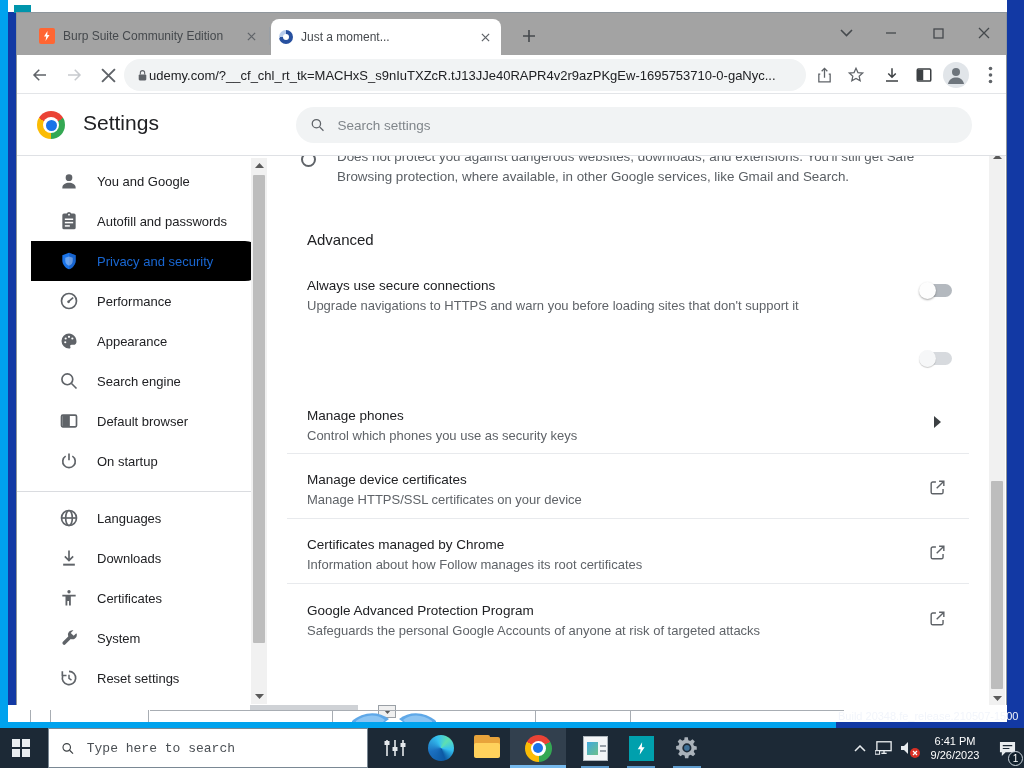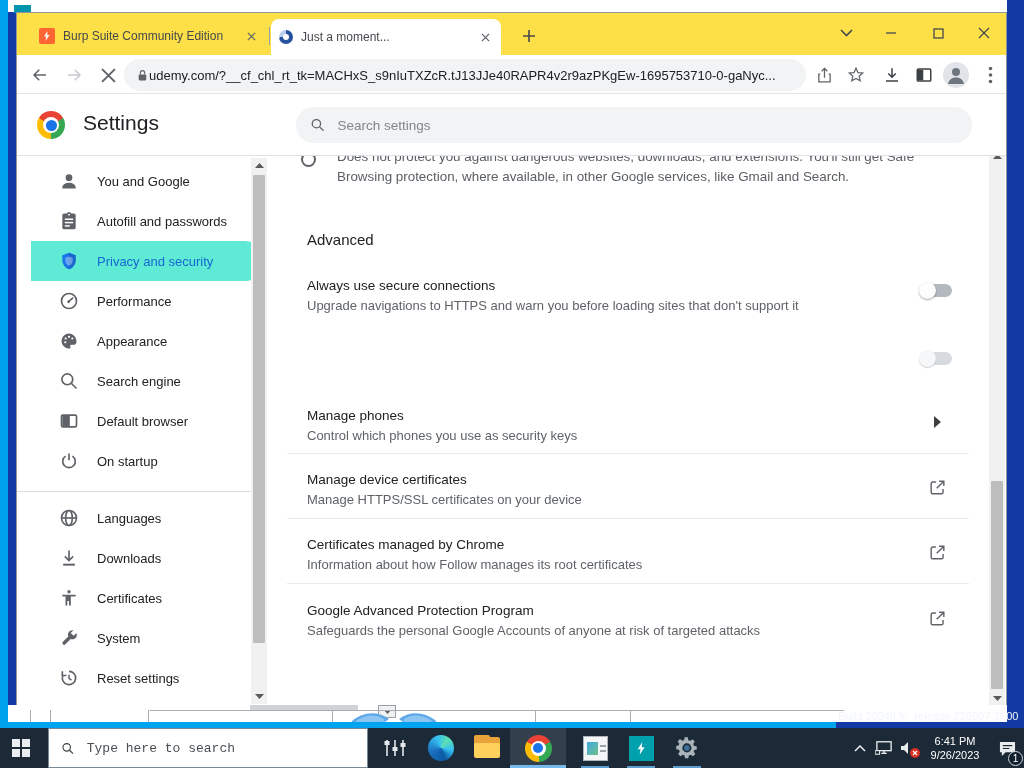--- a/index.html
+++ b/index.html
@@ -11,21 +11,21 @@
   .strip-left{position:absolute;left:0;top:0;width:8px;height:728px;background:#00a2ee;}
   .strip-top{position:absolute;left:8px;top:0;width:999px;height:12px;background:#ffffff;}
   .teal-sq{position:absolute;left:14px;top:5px;width:17px;height:8px;background:#0095ac;}
   .strip-cyan{position:absolute;left:0;top:722px;width:836px;height:6px;background:#00a3ee;}
   .watermark{position:absolute;left:838px;top:710px;width:182px;height:12px;overflow:hidden;
     color:#f2f5fb;font-size:11px;white-space:nowrap;}
 
   
   .bwin{position:absolute;left:16px;top:12px;width:991px;height:693px;background:#ffffff;
     border:1px solid #8f969c;border-bottom:none;}
-  .tabstrip{position:absolute;left:0;top:0;width:100%;height:42px;background:#fde047;}
+  .tabstrip{position:absolute;left:0;top:0;width:100%;height:42px;background:#a3a3a3;}
   .tab{position:absolute;display:flex;align-items:center;gap:8px;padding:0 8px;cursor:default;}
   .tab-inactive{left:14px;top:8px;width:236px;height:30px;}
   .tab-active{left:254px;top:6px;width:230px;height:36px;background:#ffffff;border-radius:8px 8px 0 0;}
   .tab-title{flex:1;font-size:12px;color:#45494d;white-space:nowrap;overflow:hidden;text-overflow:ellipsis;}
   .tab-sep{position:absolute;left:252px;top:14px;width:1px;height:18px;background:#9aa0a6;}
   .favicon-burp{width:16px;height:16px;background:#ff6633;border-radius:2px;flex:0 0 16px;
     display:flex;align-items:center;justify-content:center;}
   .favicon-spin{width:14px;height:14px;border-radius:50%;flex:0 0 14px;
     background:conic-gradient(#27509f 0 265deg,#b9cdec 265deg 360deg);position:relative;}
   .favicon-spin::after{content:"";position:absolute;left:4px;top:4px;width:6px;height:6px;border-radius:50%;background:#fff;}
@@ -54,21 +54,21 @@
   .s-search input{border:none;background:transparent;outline:none;font-size:13.5px;color:#202124;width:100%;
     font-family:"Liberation Sans",sans-serif;}
   .s-search input::placeholder{color:#80868b;}
 
   
   .s-body{position:absolute;left:0;top:143px;width:100%;height:550px;background:#fff;}
   .sidebar{position:absolute;left:0;top:0;width:234px;height:100%;}
   .sb-item{position:absolute;left:0;width:234px;height:40px;display:flex;align-items:center;gap:18px;
     padding-left:28px;cursor:pointer;margin-left:14px;}
   .sb-item .lbl{font-size:13px;font-weight:500;color:#202124;}
-  .sb-item.sel{background:#5eead4;border-radius:0 20px 20px 0;}
+  .sb-item.sel{background:#000000;border-radius:0 20px 20px 0;}
   .sb-item.sel .lbl{color:#1967d2;}
   .sb-div{position:absolute;left:0;top:335px;width:234px;height:1px;background:#dadce0;}
 
   
   .vsb{position:absolute;background:#f1f1f1;}
   .vsb .arr{position:absolute;left:0;width:100%;height:15px;display:flex;align-items:center;justify-content:center;}
   .vsb .thumb{position:absolute;left:2px;width:12px;background:#bdbdbd;border-radius:1px;}
   .sb-scroll{left:234px;top:2px;width:16px;height:546px;}
   .main-scroll{left:972px;top:-7px;width:16px;height:557px;}
 

